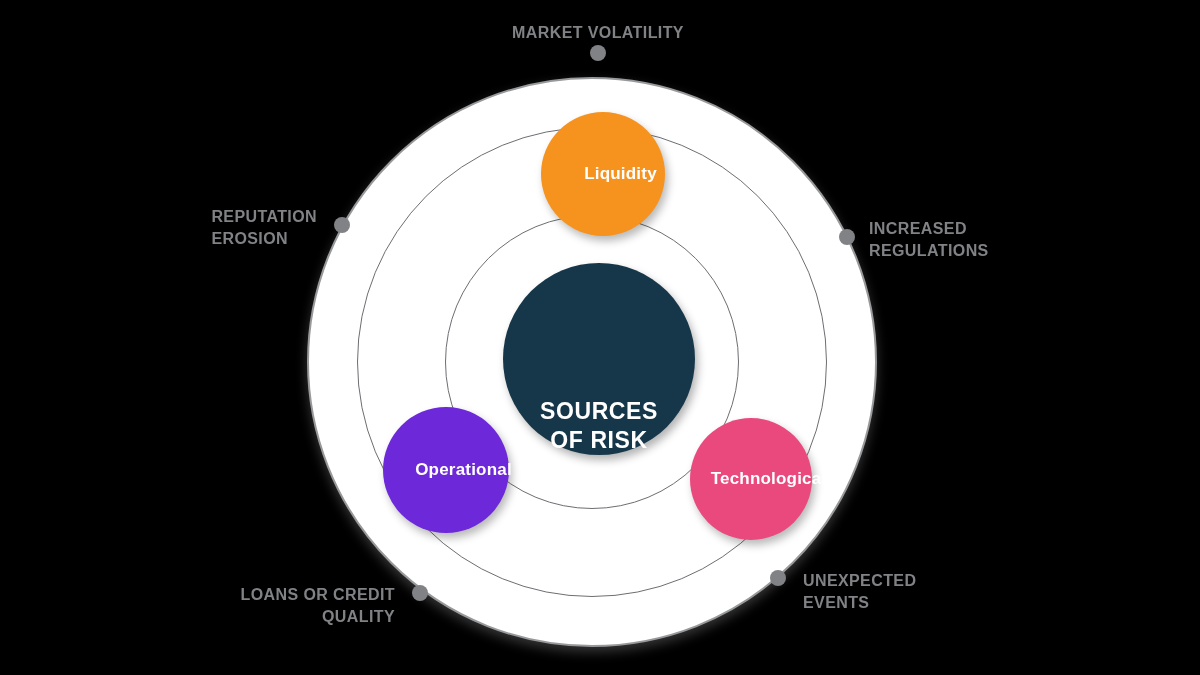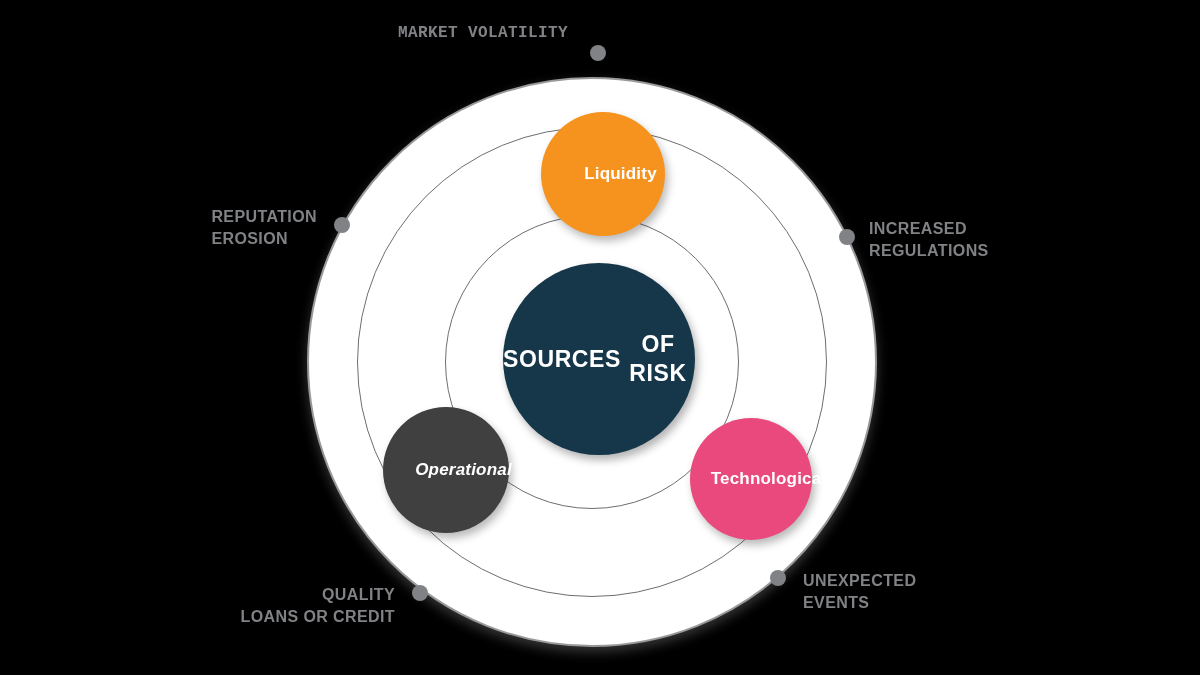--- a/index.html
+++ b/index.html
@@ -39,21 +39,21 @@
     width: 294px; height: 294px;
   }
 
   
   .hub {
     position: absolute;
     left: 503px; top: 263px;
     width: 192px; height: 192px;
     border-radius: 50%;
     display: flex;
-    flex-direction: row;
+    flex-direction: column;
     align-items: center;
     justify-content: flex-end;
     box-shadow: 3px 5px 9px rgba(0,0,0,0.3);
   }
   .hub-line {
     color: #ffffff;
     font-size: 23px;
     font-weight: bold;
     letter-spacing: 0.6px;
     line-height: 29px;
@@ -98,21 +98,21 @@
   .perim-label {
     position: absolute;
     color: #808285;
     font-size: 16px;
     font-weight: bold;
     letter-spacing: 0.4px;
     line-height: 22px;
     text-transform: uppercase;
   }
   .perim-label span { display: block; }
-  .pl-top          { left: 398px; top: 22px; width: 400px; text-align: left; font-family: Liberation Mono, monospace; }
+  .pl-top          { left: 398px; top: 22px; width: 400px; text-align: center; }
   .pl-left         { right: 883px; top: 206px; text-align: left; }
   .pl-right        { left: 869px; top: 218px; text-align: left; }
   .pl-bottom-left  { right: 805px; top: 584px; text-align: right; }
   .pl-bottom-right { left: 803px; top: 570px; text-align: left; }
 </style>
 </head>
 <body>
 
 <div class="scene">
 
@@ -121,21 +121,21 @@
   <div class="ring ring-inner"></div>
 
   <div class="hub" style="background-color: rgb(22, 55, 74);">
     <div class="hub-line">SOURCES</div>
     <div class="hub-line">OF RISK</div>
   </div>
 
   <div class="cat liquidity" style="background-color: rgb(246, 146, 30);">
     <div class="cat-label">Liquidity</div>
   </div>
-  <div class="cat operational" style="background-color: #404040; font-style: italic;">
+  <div class="cat operational" style="background-color: #6d28d9;">
     <div class="cat-label">Operational</div>
   </div>
   <div class="cat technological" style="background-color: rgb(233, 73, 124);">
     <div class="cat-label">Technological</div>
   </div>
 
   <div class="dot d-top"></div>
   <div class="dot d-left"></div>
   <div class="dot d-right"></div>
   <div class="dot d-bottom-left"></div>
@@ -149,22 +149,22 @@
     <span>INCREASED</span>
     <span>REGULATIONS</span>
   </div>
 
   <div class="perim-label pl-bottom-right">
     <span>UNEXPECTED</span>
     <span>EVENTS</span>
   </div>
 
   <div class="perim-label pl-bottom-left">
+    <span>LOANS OR CREDIT</span>
     <span>QUALITY</span>
-    <span>LOANS OR CREDIT</span>
   </div>
 
   <div class="perim-label pl-left">
     <span>REPUTATION</span>
     <span>EROSION</span>
   </div>
 
 </div>
 
 </body></html>

